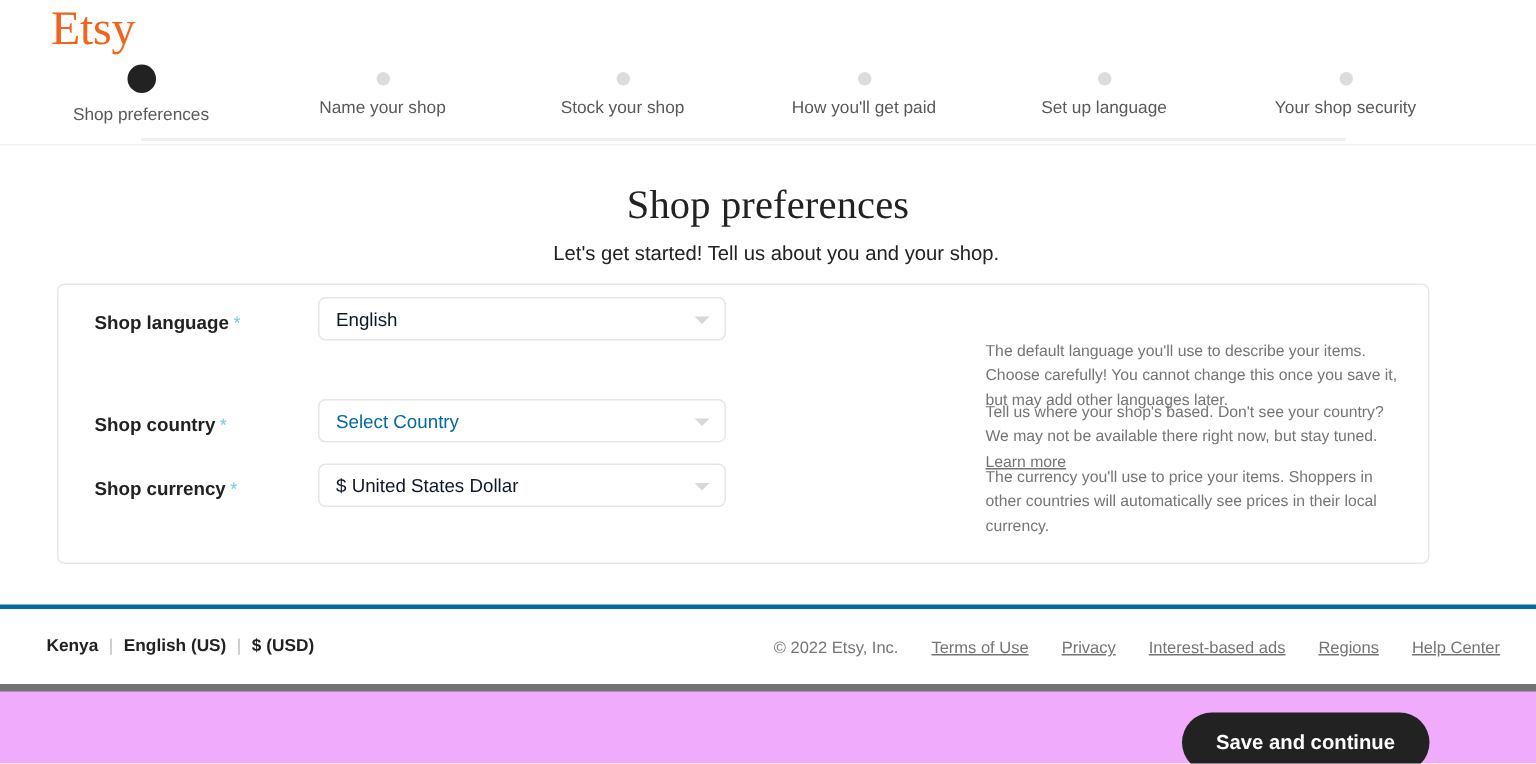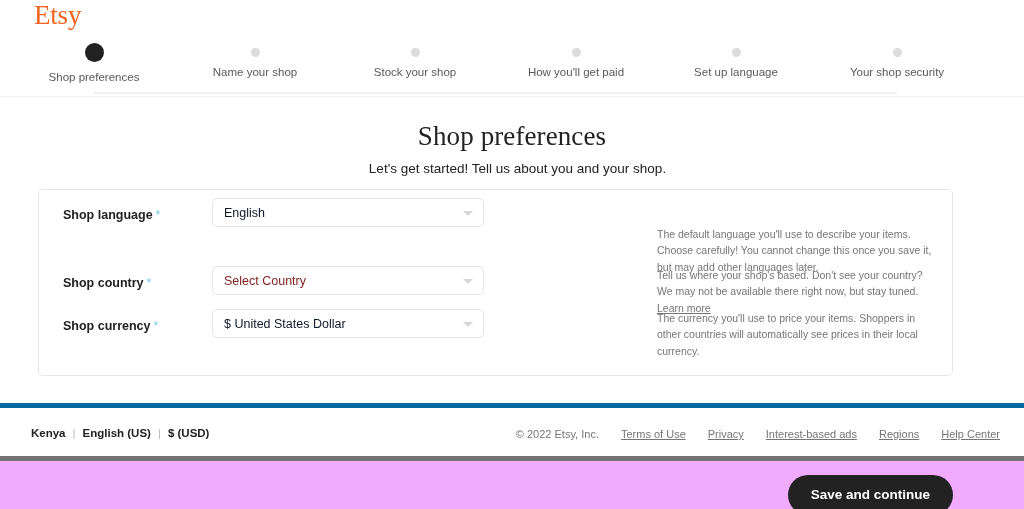--- a/index.html
+++ b/index.html
@@ -21,21 +21,21 @@
     position: relative;
     height: 97px;
     border-bottom: 1px solid #f2f2f2;
     box-sizing: border-box;
   }
   .logo {
     position: absolute;
     left: 34px;
     top: 2px;
     font-family: "Liberation Serif", serif;
-    font-size: 27px;
+    font-size: 32px;
     color: #f1641e;
     letter-spacing: -0.2px;
     line-height: 1;
   }
 
   
   .stepper {
     position: absolute;
     left: 0;
     top: 40px;
@@ -152,21 +152,21 @@
   .row-1 .select { top: 0; }
   .select-value {
     position: absolute;
     left: 11px;
     top: 7px;
     font-size: 12.5px;
     color: #0f172a;
     white-space: nowrap;
   }
   .select-value.placeholder {
-    color: #7f1d1d;
+    color: #0369a1;
   }
   .caret {
     position: absolute;
     right: 10px;
     top: 12px;
     width: 0;
     height: 0;
     border-left: 5px solid transparent;
     border-right: 5px solid transparent;
     border-top: 5px solid #d8d8d8;
@@ -188,21 +188,21 @@
     text-decoration: underline;
   }
 
   
   .footer {
     position: absolute;
     left: 0;
     top: 403px;
     width: 1024px;
     height: 53px;
-    border-top: 5px solid #0369a1;
+    border-top: 3px solid #0369a1;
     box-sizing: border-box;
   }
   .footer-left {
     position: absolute;
     left: 31px;
     top: 19px;
     font-size: 11.5px;
     color: #222222;
     font-weight: bold;
     white-space: nowrap;

